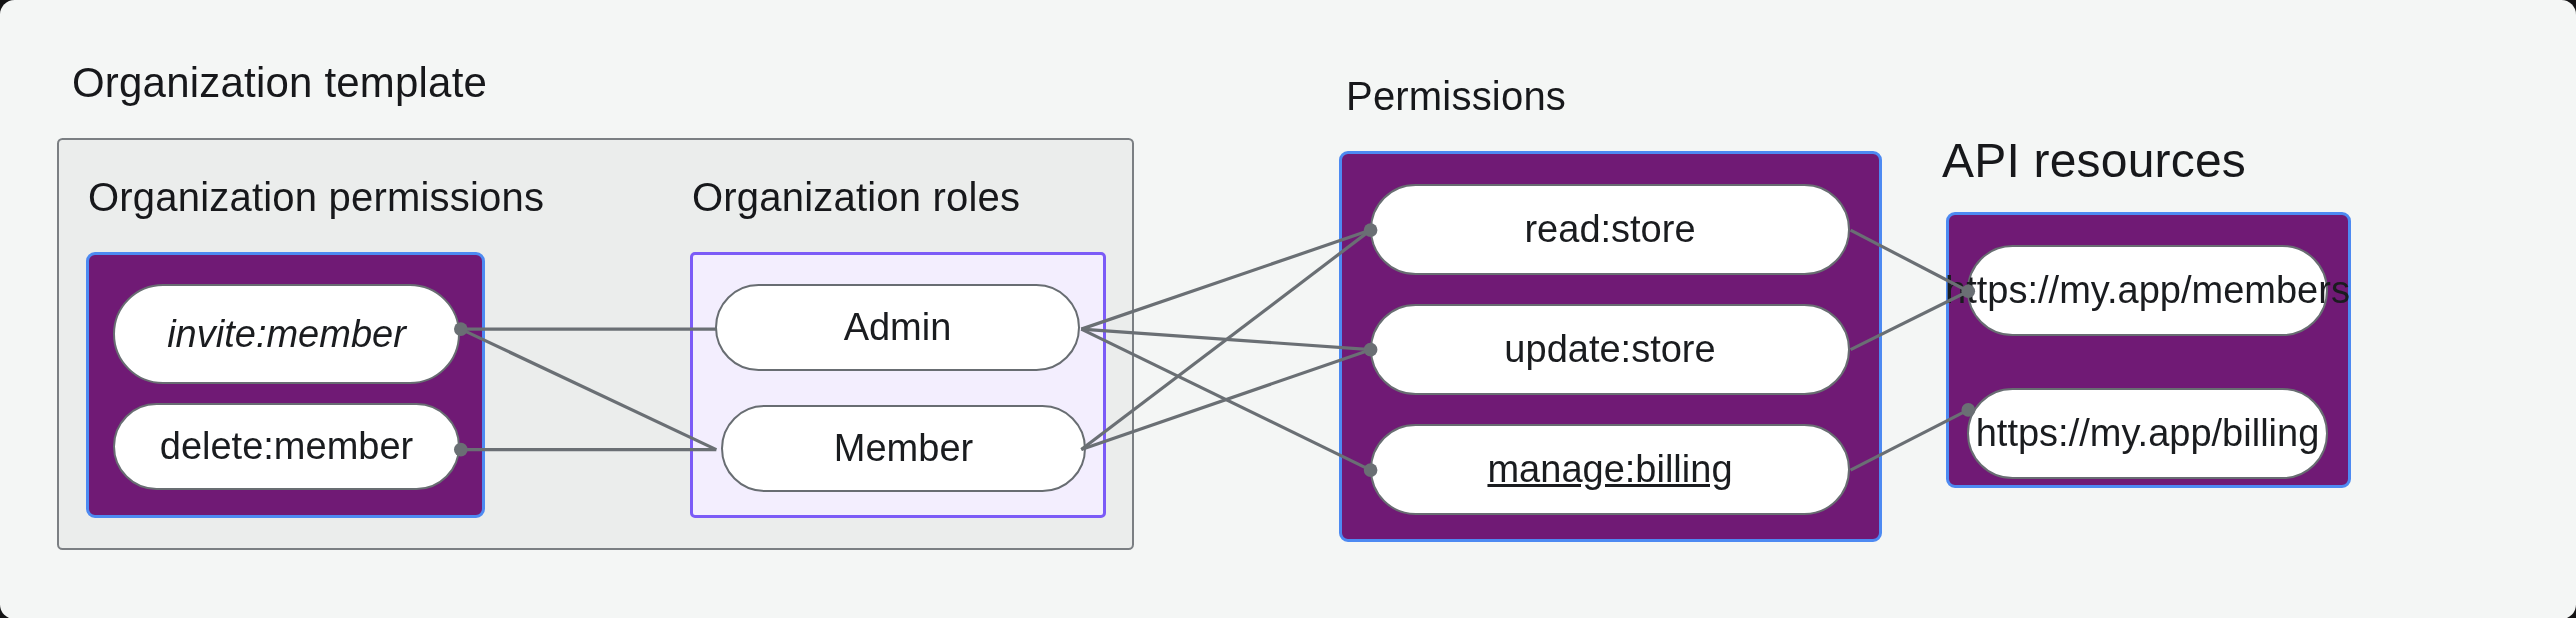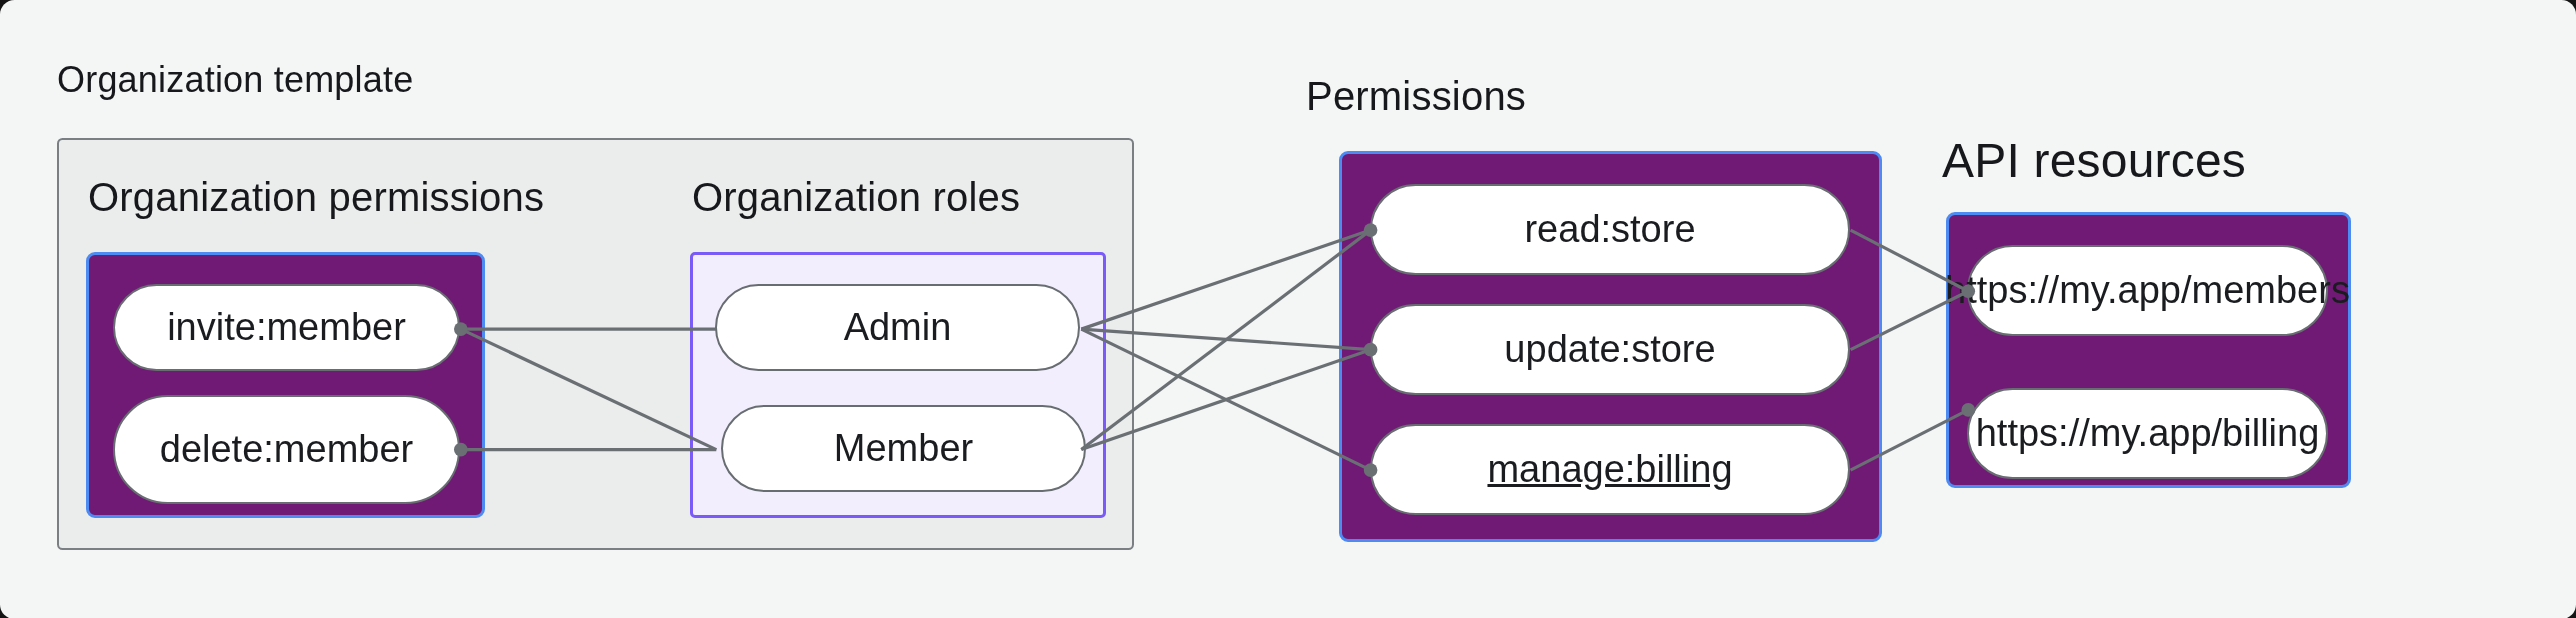--- a/index.html
+++ b/index.html
@@ -16,24 +16,24 @@
     overflow:hidden;
   }
   .heading{
     position:absolute;
     color:#17181b;
     font-weight:500;
     line-height:1;
     white-space:nowrap;
     letter-spacing:0.2px;
   }
-  .h-template{left:57px;top:62px;font-size:36px;}
+  .h-template{left:72px;top:62px;font-size:42px;}
   .h-orgperm{left:29px;top:37px;font-size:40px;}
   .h-orgroles{left:633px;top:37px;font-size:40px;}
-  .h-permissions{left:1306px;top:76px;font-size:40px;}
+  .h-permissions{left:1346px;top:76px;font-size:40px;}
   .h-api{left:1942px;top:137px;font-size:48px;}
 
   .box{position:absolute;box-sizing:border-box;}
   .gray-box{
     left:57px;top:138px;width:1077px;height:412px;
     background:#ebedec;
     border:2.7px solid #7b7f83;
     border-radius:5.5px;
   }
   .blue{
@@ -54,22 +54,22 @@
   .pill{
     position:absolute;box-sizing:border-box;
     background:#ffffff;
     border:2.7px solid #686d72;
     border-radius:912px;
     display:flex;align-items:center;justify-content:center;
     font-size:38px;color:#1a1c1f;
     white-space:nowrap;
   }
   
-  .p-invite {left:24px;top:29px; width:347px;height:87px;}
-  .p-delete {left:24px;top:140px;width:347px;height:109px;}
+  .p-invite {left:24px;top:29px; width:347px;height:100px;font-style:italic;}
+  .p-delete {left:24px;top:148px;width:347px;height:87px;}
   
   .p-admin  {left:22px;top:29px; width:365px;height:87px;}
   .p-member {left:28px;top:150px;width:365px;height:87px;}
   
   .p-read   {left:28px;top:30px; width:480px;height:91px;}
   .p-update {left:28px;top:150px;width:480px;height:91px;text-align:right;}
   .p-manage {left:28px;top:270px;width:480px;height:91px;text-decoration:underline;}
   
   .p-members{left:18px;top:30px; width:361px;height:91px;}
   .p-billing{left:18px;top:149px;width:361px;height:91px;margin-top:24px;}

